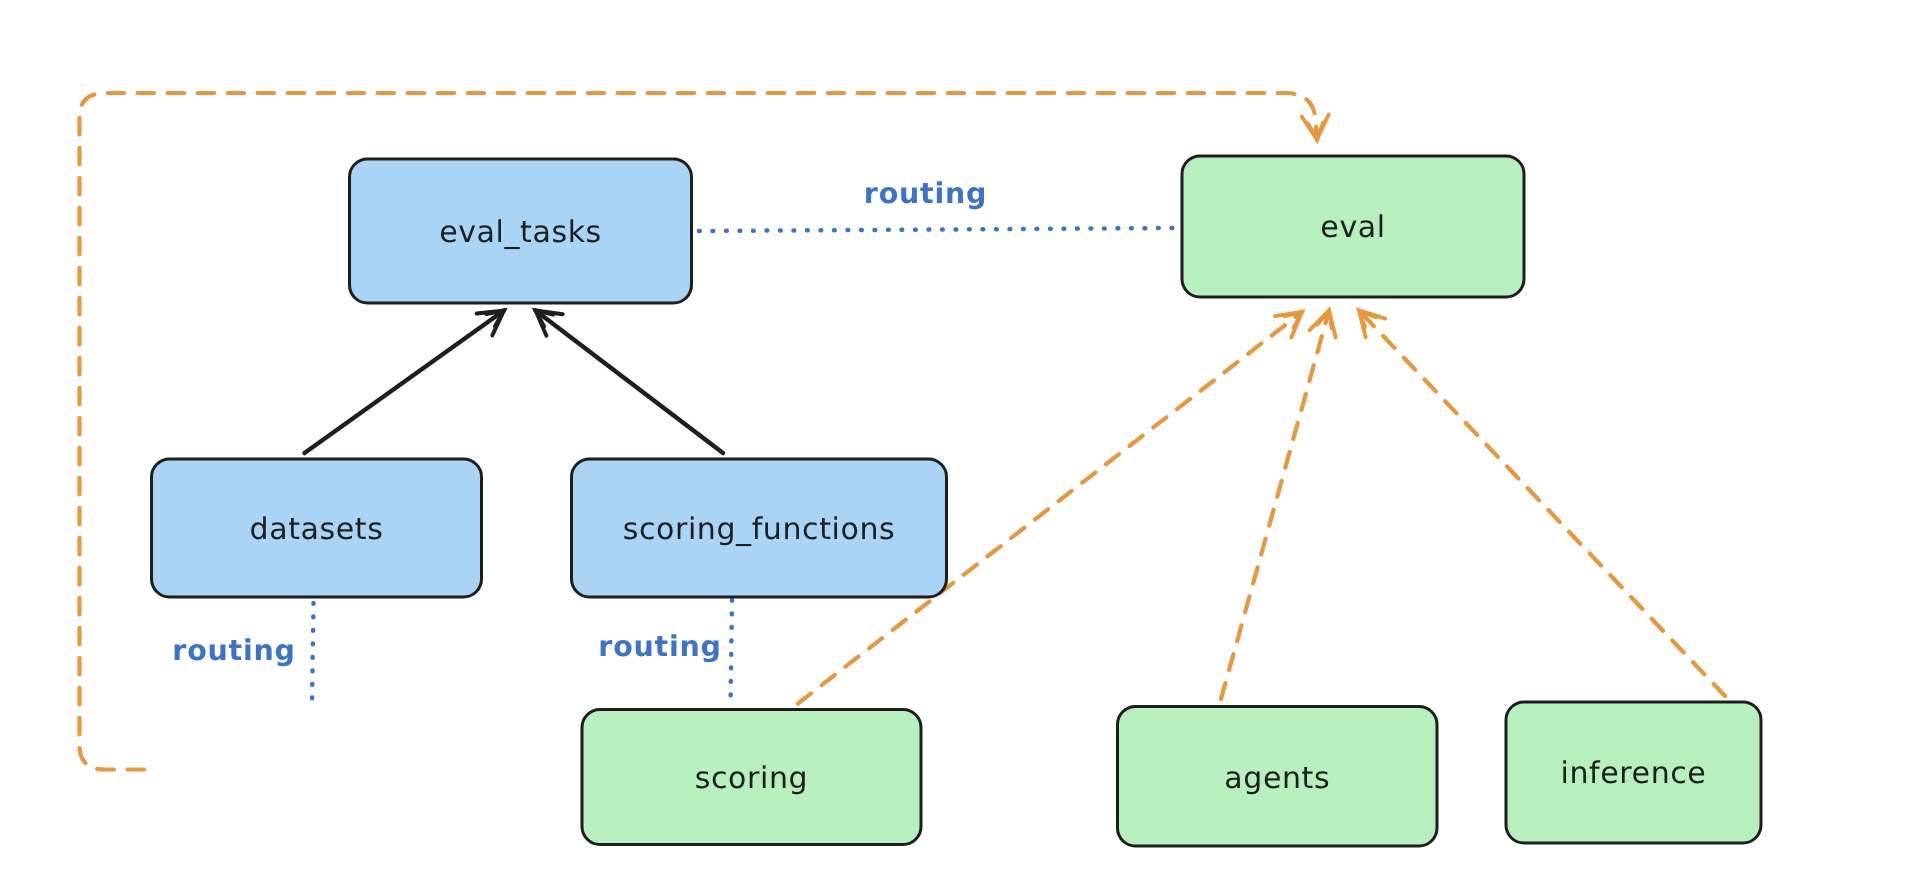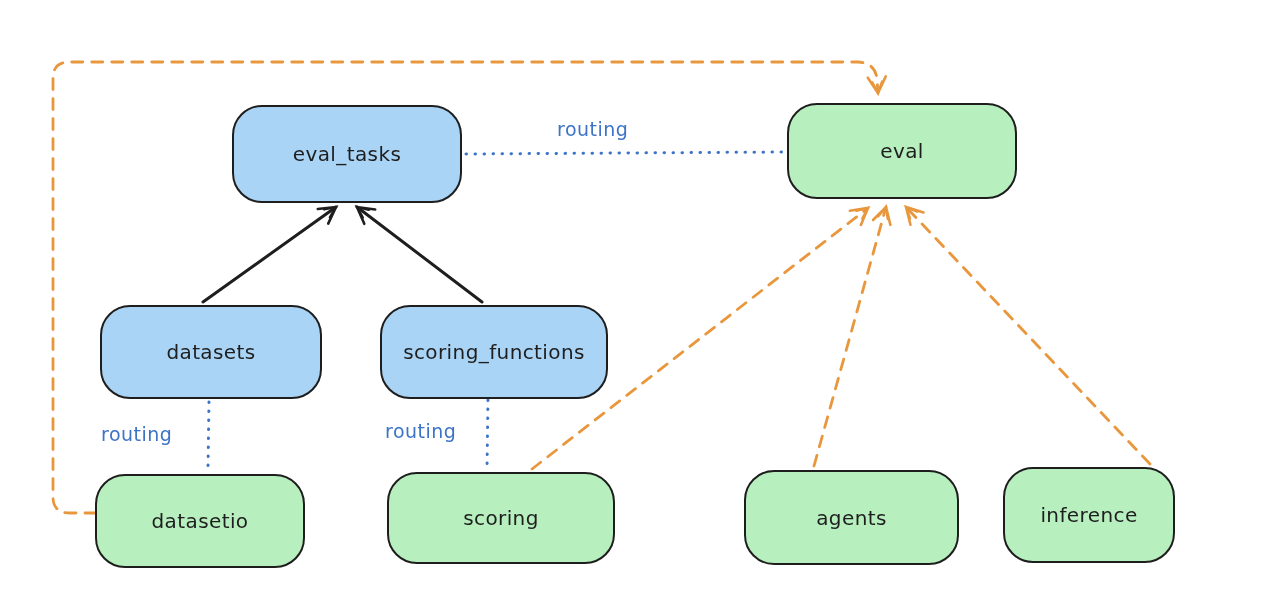--- a/index.html
+++ b/index.html
@@ -20,38 +20,39 @@
   }
   svg.edges-layer {
     position: absolute;
     left: 0;
     top: 0;
   }
   .node {
     position: absolute;
     box-sizing: border-box;
     border: 2.5px solid #1e1e1e;
-    border-radius: 30px;
+    border-radius: 13px;
     display: flex;
     align-items: center;
     justify-content: center;
     font-size: 20px;
     letter-spacing: 0.4px;
     color: #1e1e1e;
     white-space: nowrap;
   }
   .node.api      { background: #a9d4f5; }   
   .node.provider { background: #b7efbe; }   
 
   .edge-label {
     position: absolute;
     color: #3c73c8;
-    font-weight: normal;
+    font-weight: bold;
     font-size: 19px;
     letter-spacing: 0.5px;
+    text-align: center;
   }
 </style>
 </head>
 <body>
 
 <div class="canvas">
 
   <svg class="edges-layer" width="1280" height="596" viewBox="0 0 1280 596">
     <defs>
       <marker id="ah-black" markerUnits="userSpaceOnUse" markerWidth="26" markerHeight="24" refX="21" refY="12" orient="auto">
@@ -78,27 +79,24 @@
   <div class="node api" style="left:232px; top:105px; width:230px; height:98px;">
     <span>eval_tasks</span>
   </div>
   <div class="node provider" style="left:787px; top:103px; width:230px; height:96px;">
     <span>eval</span>
   </div>
 
   <div class="node api" style="left:100px; top:305px; width:222px; height:94px;">
     <span>datasets</span>
   </div>
-  <div class="node api" style="left:380px; top:305px; width:228px; height:94px;">
+  <div class="node api" style="left:380px; top:305px; width:252px; height:94px;">
     <span>scoring_functions</span>
   </div>
 
-  <div class="node provider" style="left:95px; top:474px; width:210px; height:94px;">
-    <span>datasetio</span>
-  </div>
   <div class="node provider" style="left:387px; top:472px; width:228px; height:92px;">
     <span>scoring</span>
   </div>
   <div class="node provider" style="left:744px; top:470px; width:215px; height:95px;">
     <span>agents</span>
   </div>
   <div class="node provider" style="left:1003px; top:467px; width:172px; height:96px;">
     <span>inference</span>
   </div>
 

